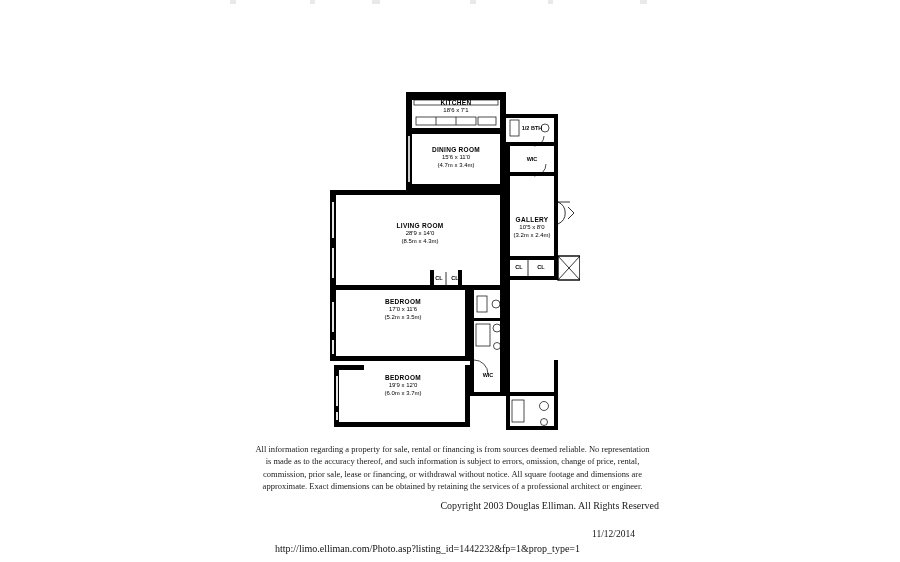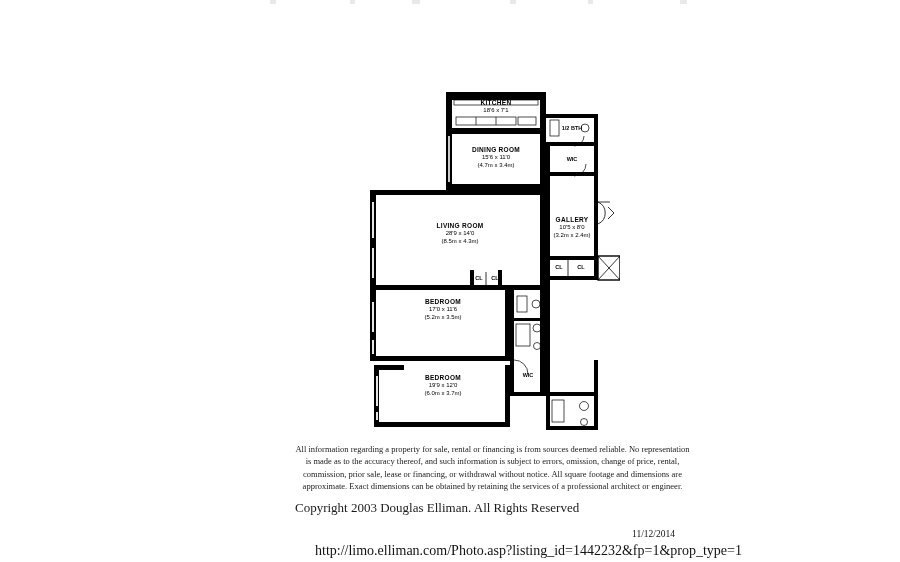--- a/index.html
+++ b/index.html
@@ -11,21 +11,20 @@
     width: 900px;
     height: 562px;
     position: relative;
     font-family: "Liberation Serif", serif;
     color: #111;
     overflow: hidden;
   }
   #page {
     position: absolute;
     inset: 0;
-    margin-left: 40px;
   }
   
   #plan {
     position: absolute;
     left: 320px;
     top: 70px;
     width: 260px;
     height: 360px;
   }
   .room-label {
@@ -62,32 +61,32 @@
     left: 255px;
     top: 443px;
     width: 395px;
     text-align: center;
     font-size: 8.5px;
     line-height: 1.45;
     color: #1a1a1a;
   }
   #copyright {
     position: absolute;
-    left: 255px;
+    left: 264px;
     top: 500px;
     width: 395px;
-    text-align: left;
-    font-size: 13px;
+    text-align: right;
+    font-size: 10px;
     color: #1a1a1a;
   }
   #url {
     position: absolute;
     left: 275px;
     top: 543px;
-    font-size: 14px;
+    font-size: 10px;
     color: #111;
   }
   #date {
     position: absolute;
     left: 592px;
     top: 529px;
     font-size: 9.5px;
     color: #111;
   }
   

